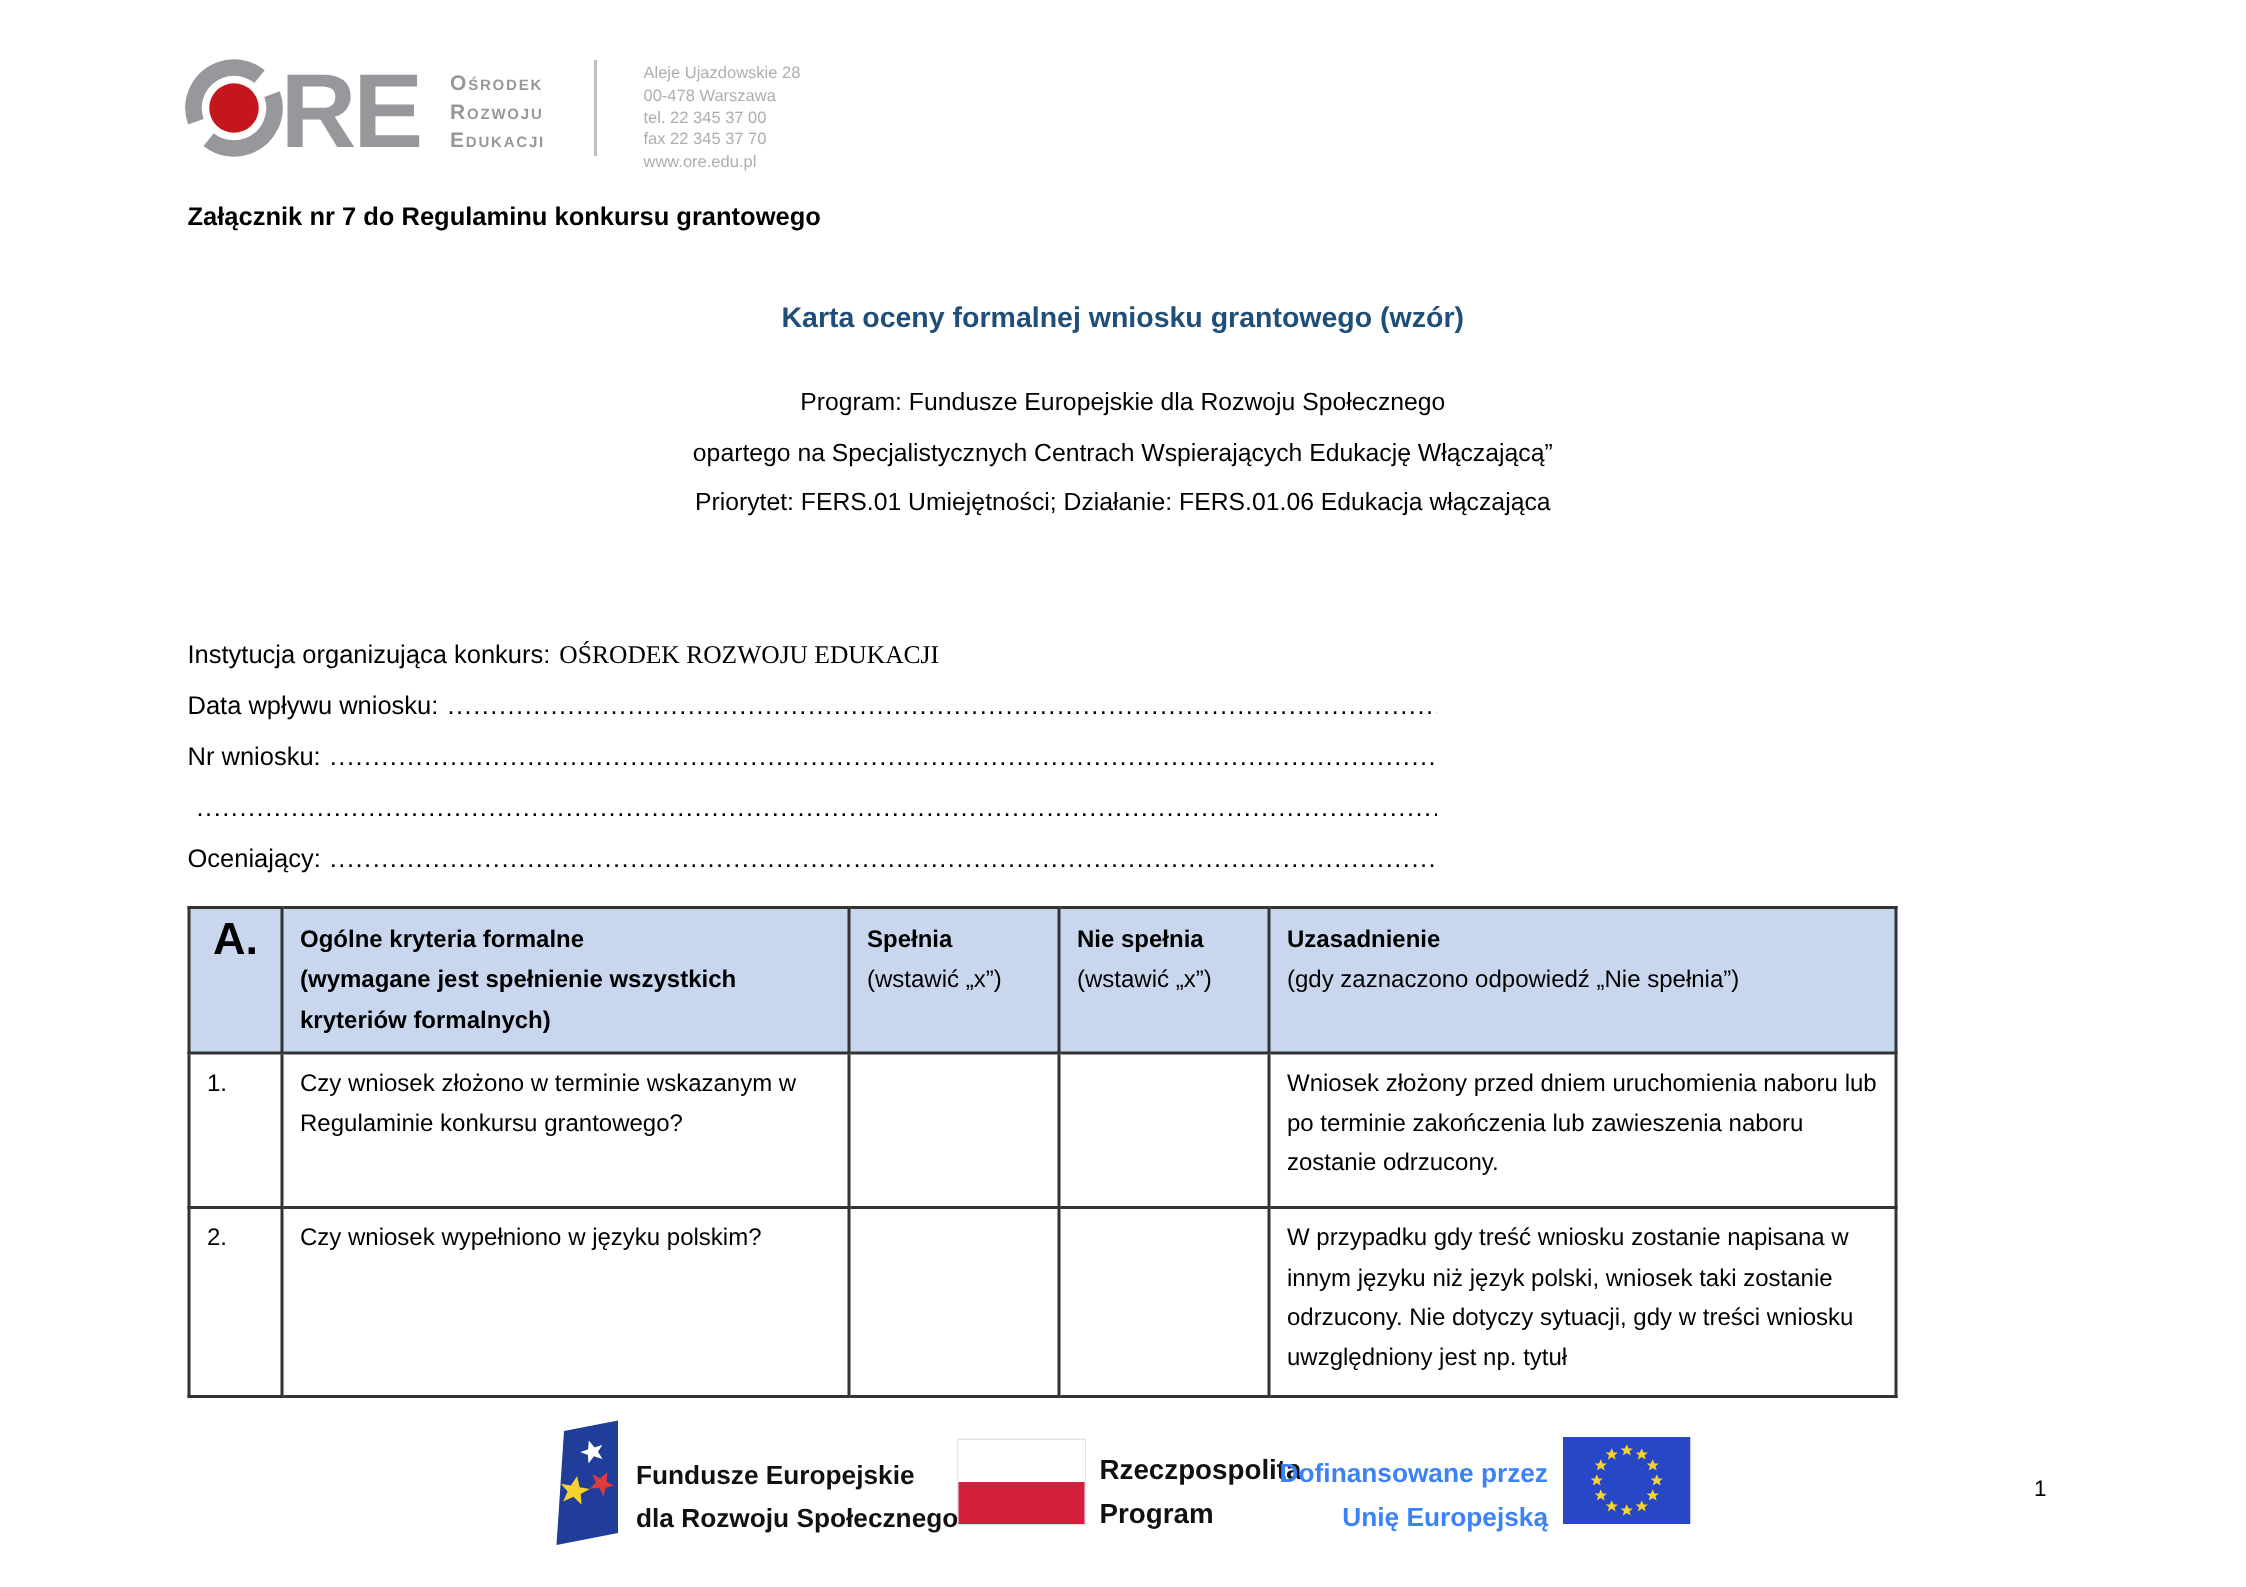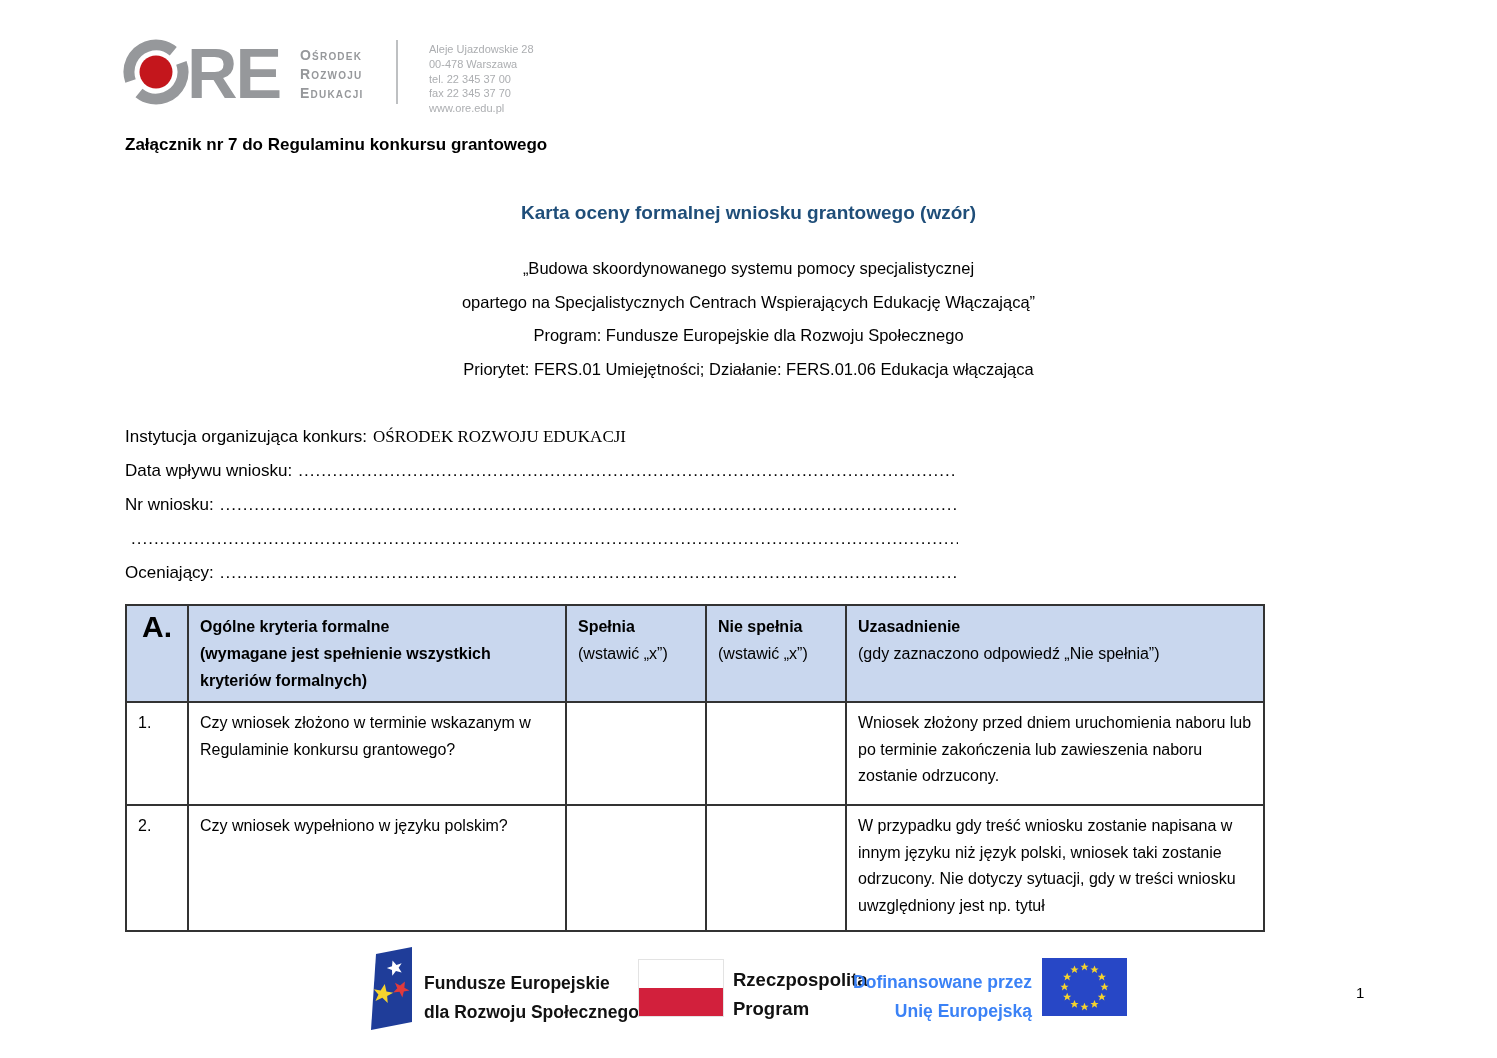--- a/index.html
+++ b/index.html
@@ -74,23 +74,22 @@
     <div>Aleje Ujazdowskie 28</div>
     <div>00-478 Warszawa</div>
     <div>tel. 22 345 37 00</div>
     <div>fax 22 345 37 70</div>
     <div>www.ore.edu.pl</div>
   </div>
 
   <div class="attachment">Załącznik nr 7 do Regulaminu konkursu grantowego</div>
   <div class="doc-title">Karta oceny formalnej wniosku grantowego (wzór)</div>
   <div class="subtitles">
-    <div>„Budowa skoordynowanego systemu pomocy specjalistycznej</div>
+    <div>Program: Fundusze Europejskie dla Rozwoju Społecznego</div>
     <div>opartego na Specjalistycznych Centrach Wspierających Edukację Włączającą”</div>
-    <div>Program: Fundusze Europejskie dla Rozwoju Społecznego</div>
     <div>Priorytet: FERS.01 Umiejętności; Działanie: FERS.01.06 Edukacja włączająca</div>
   </div>
 
   <div class="fields">
     <div class="field-line">
       <span class="field-label">Instytucja organizująca konkurs:</span>
       <span class="field-value">OŚRODEK ROZWOJU EDUKACJI</span>
     </div>
     <div class="field-line">
       <span class="field-label">Data wpływu wniosku:</span>

